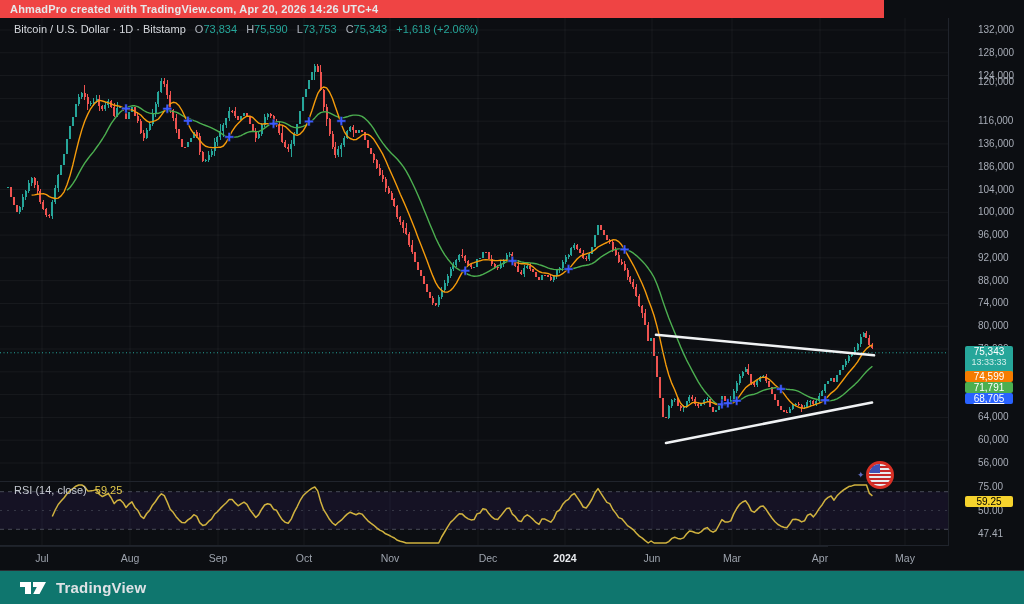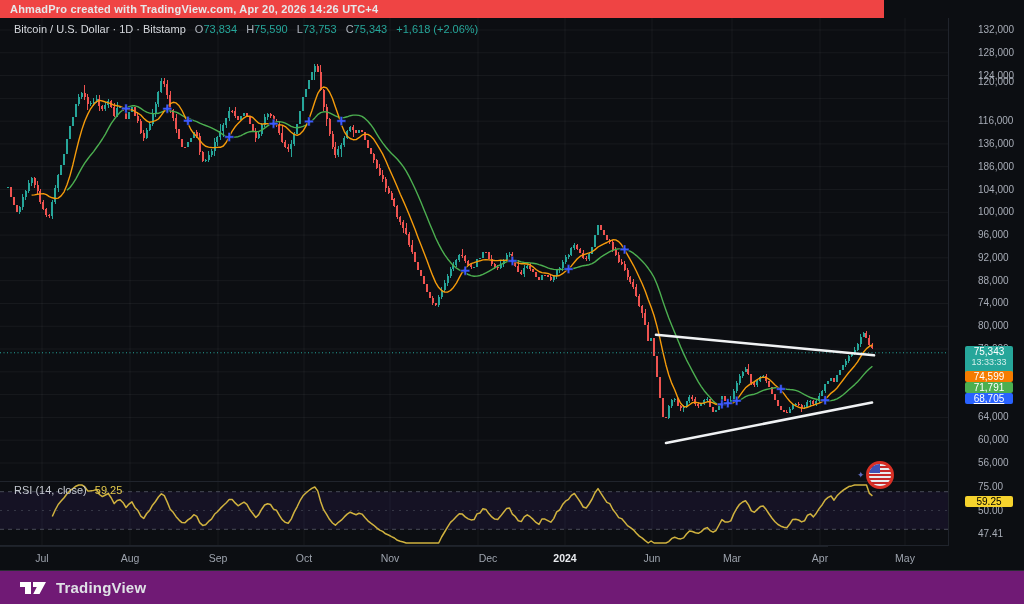--- a/index.html
+++ b/index.html
@@ -23,21 +23,21 @@
   .price-axis{position:absolute;left:948px;top:18px;width:76px;height:528px;background:#0c0e12;
               border-left:1px solid #20242c;z-index:10;box-sizing:border-box;}
   .ptick{position:absolute;left:29px;font-size:10px;color:#a7acb6;white-space:nowrap;}
   .axis-badge{position:absolute;left:16px;width:48px;border-radius:2px;text-align:center;z-index:12;
               font-size:10px;color:#fff;padding:0;line-height:11px;}
   .axis-badge .sub{display:block;font-size:9px;color:rgba(255,255,255,.8);line-height:10px;padding-bottom:12px;}
   .time-axis{position:absolute;left:0;top:546px;width:828px;height:24px;background:#0c0e12;z-index:10;
              border-top:1px solid #1d2128;box-sizing:border-box;}
   .mtick{position:absolute;top:5px;transform:translateX(-50%);font-size:10.5px;color:#9da3ad;}
   .mtick.bold{color:#e8eaee;font-weight:700;}
-  .footer{position:absolute;left:0;top:570px;width:1024px;height:34px;background:#701a75;z-index:30;
+  .footer{position:absolute;left:0;top:570px;width:1024px;height:34px;background:#0f766e;z-index:30;
           display:flex;align-items:center;padding-left:18px;box-sizing:border-box;border-top:1px solid #2a2d33;}
   .footer .brand{color:#dfe2e6;font-size:15px;font-weight:700;margin-left:8px;letter-spacing:.2px;}
   .sticker{position:absolute;left:866px;top:461px;width:22px;height:22px;border-radius:50%;z-index:15;
            border:3px solid #d93025;overflow:hidden;
            background:repeating-linear-gradient(180deg,#e8ecef 0 2px,#c62828 2px 4px);}
   .sticker::before{content:"";position:absolute;left:0;top:0;width:11px;height:9px;background:#3f51b5;}
   .sparkle{position:absolute;left:857px;top:470px;z-index:15;color:#5c6bc0;font-size:9px;}
 </style>
 </head>
 <body>

